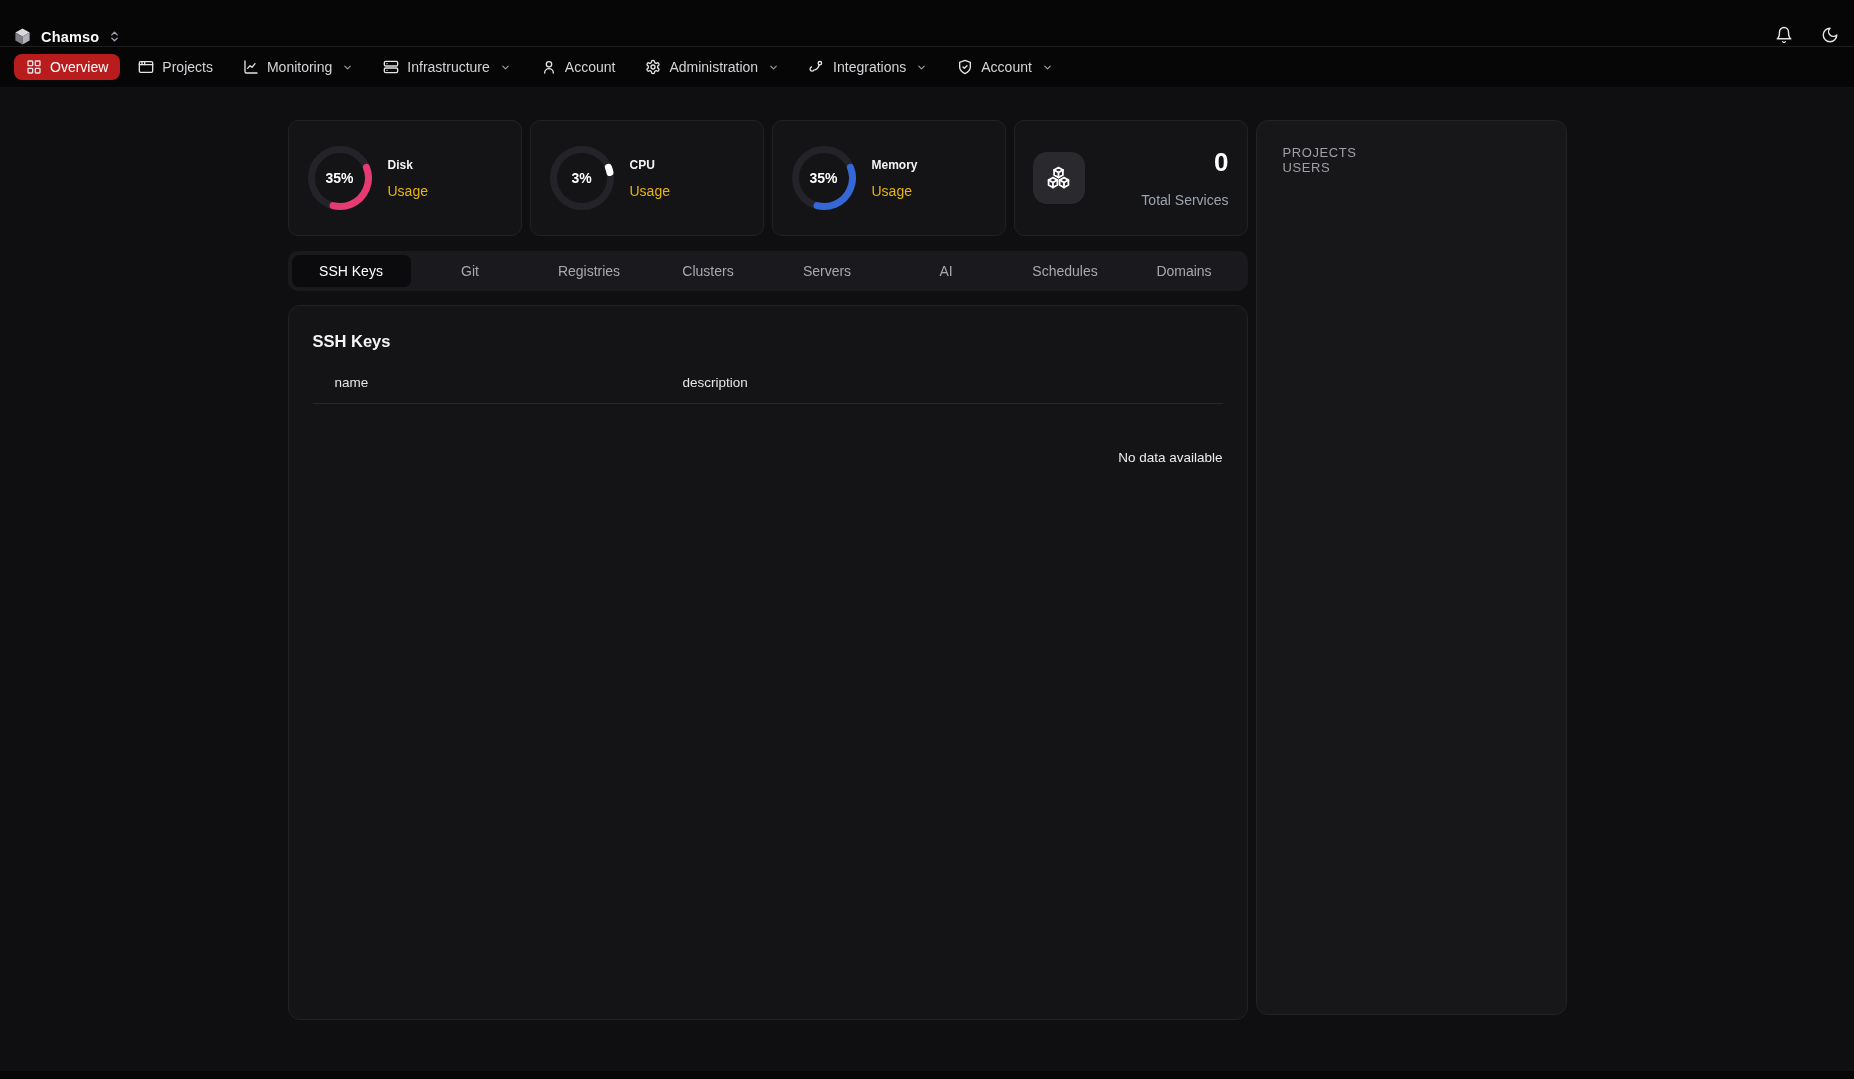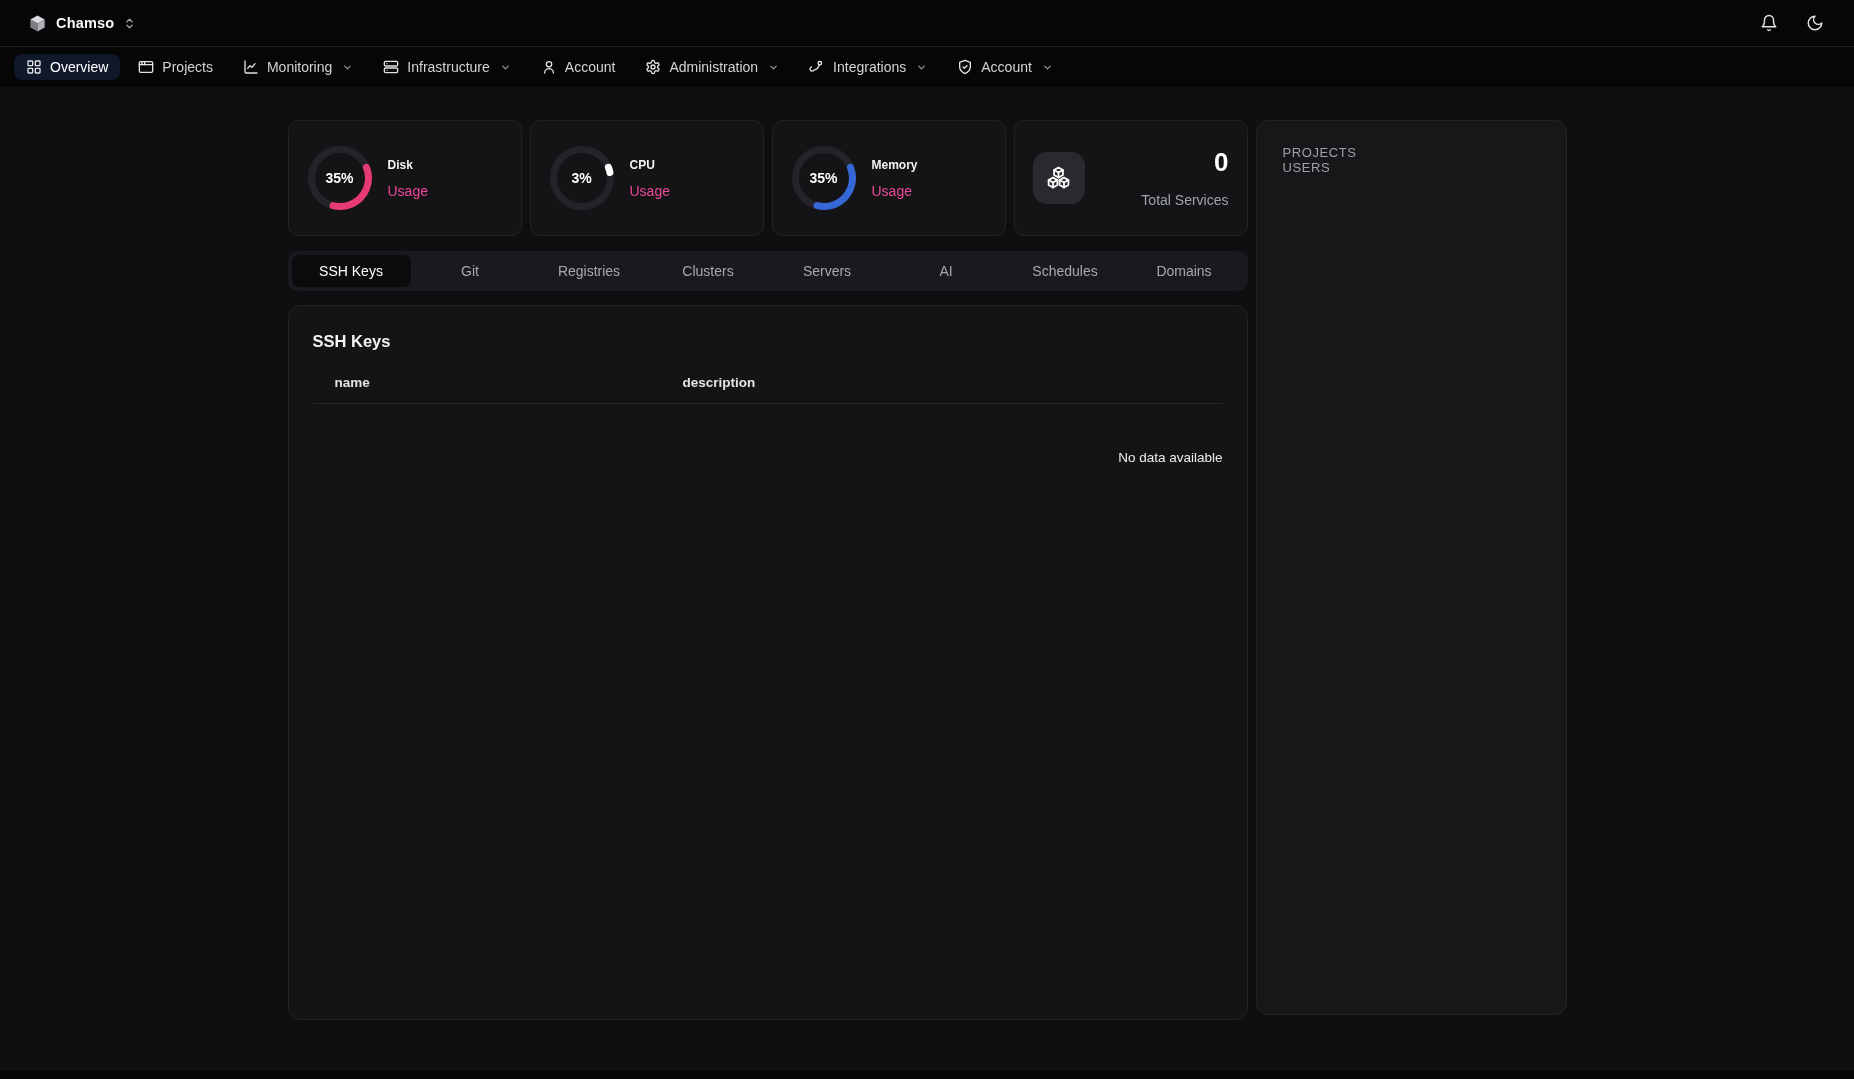--- a/index.html
+++ b/index.html
@@ -8,41 +8,41 @@
     background:#0f0f11;
     font-family:"Liberation Sans", sans-serif;
     color:#fafafa;
     position:relative;
   }
   svg { display:block; }
 
   
   .topbar {
     height:47px; background:#060607;
-    display:flex; align-items:center; justify-content:space-between;
-    padding:0 28px;
+    display:flex; align-items:flex-end; justify-content:space-between;
+    padding:0 13px;
     border-bottom:1px solid #1e1e22;
   }
   .brand { display:flex; align-items:center; gap:9px; cursor:pointer; }
   .brand-name { font-size:14.5px; font-weight:700; color:#fafafa; letter-spacing:.2px; }
   .topbar-right { display:flex; align-items:center; gap:24px; }
   .icon-btn { background:none; border:none; color:#e4e4e7; cursor:pointer; padding:2px; }
 
   
   .mainnav {
     height:40px; background:#060607;
     display:flex; align-items:center; gap:6px;
     padding:0 14px;
   }
   .nav-item {
     display:flex; align-items:center; gap:8px;
     padding:5px 12px; border-radius:8px;
     color:#d4d4d8; font-size:14px; cursor:pointer; white-space:nowrap;
   }
-  .nav-item.active { background:#0f172a; color:#ffffff; }
+  .nav-item.active { background:#b91c1c; color:#ffffff; }
   .nav-item .nav-icon { color:#e4e4e7; }
   .nav-item .caret { color:#9f9fa6; margin-left:2px; }
 
   
   .content { display:flex; justify-content:center; padding-top:33px; }
   .columns { display:flex; gap:8px; width:1279px; align-items:flex-start; }
   .main-col { width:960px; }
 
   
   .stats-row { display:flex; gap:8px; }
@@ -50,21 +50,21 @@
     width:234px; height:116px;
     background:#141417; border:1px solid #222226; border-radius:10px;
     display:flex; align-items:center; gap:15px; padding:0 18px;
   }
   .ring-wrap { position:relative; width:66px; height:66px; flex:0 0 66px; }
   .ring-wrap .pct {
     position:absolute; inset:0; display:flex; align-items:center; justify-content:center;
     font-size:14px; font-weight:700; color:#ffffff;
   }
   .stat-title { font-size:12px; font-weight:700; color:#f4f4f5; }
-  .stat-sub { font-size:14px; color:#ec4899; margin-top:11px; }
+  .stat-sub { font-size:14px; color:#eab308; margin-top:11px; }
 
   .services-card { justify-content:space-between; }
   .icon-box {
     width:52px; height:52px; border-radius:14px; background:#29292e;
     display:flex; align-items:center; justify-content:center; color:#ffffff;
   }
   .services-right { text-align:right; }
   .services-value { font-size:26px; font-weight:700; color:#ffffff; line-height:1.1; }
   .services-label { font-size:14px; color:#9ca3af; margin-top:15px; }
 
@@ -82,21 +82,21 @@
   .tab.active { background:#0b0b0d; color:#ffffff; font-weight:500; }
 
   
   .panel {
     margin-top:14px; height:715px;
     background:#141417; border:1px solid #222226; border-radius:12px;
     padding:26px 24px;
   }
   .panel-title { font-size:16.5px; font-weight:600; color:#f4f4f5; }
   .table-head { display:flex; margin-top:24px; padding:0 22px; }
-  .th { font-size:13.5px; font-weight:700; color:#e4e4e7; }
+  .th { font-size:13.5px; font-weight:400; color:#e4e4e7; }
   .th-name { width:348px; }
   .table-divider { border:none; border-top:1px solid #27272b; margin-top:13px; }
   .empty-msg { text-align:right; margin-top:46px; font-size:13.5px; color:#ececef; }
 
   
   .side-panel {
     width:311px; height:895px;
     background:#17171a; border:1px solid #232327; border-radius:12px;
     padding:24px 26px;
   }

